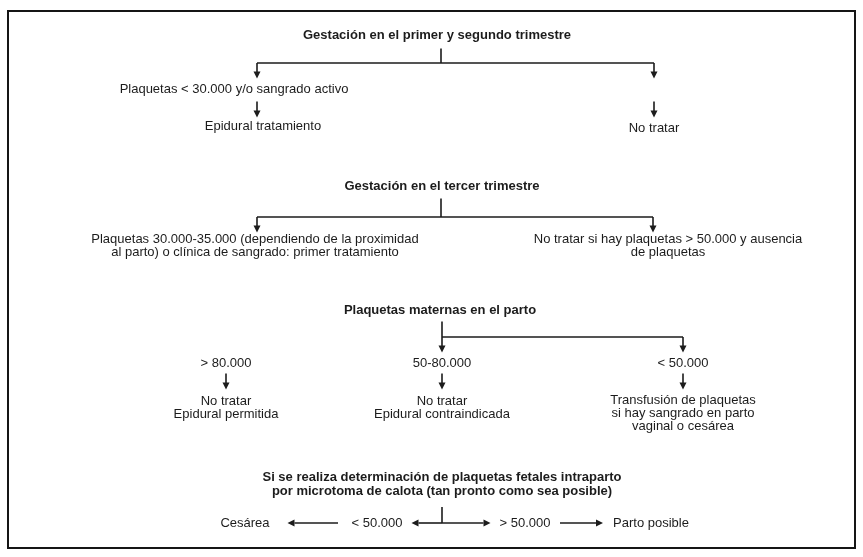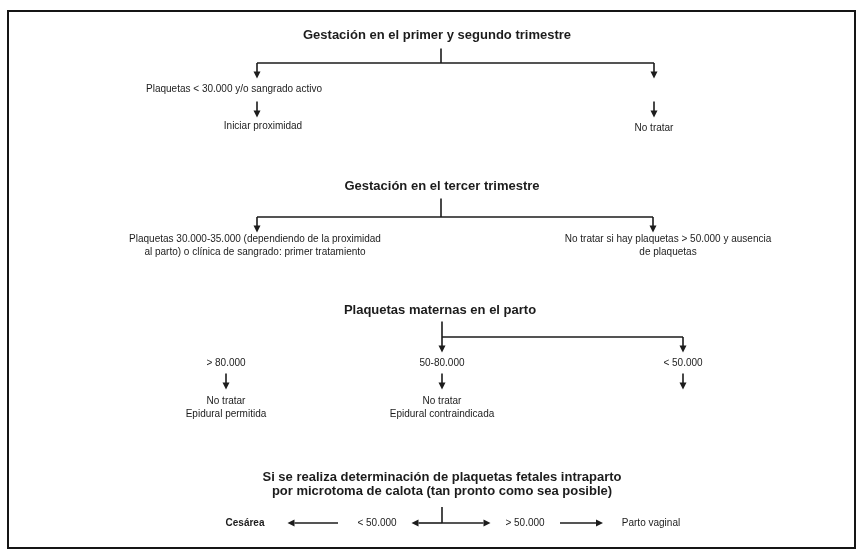--- a/index.html
+++ b/index.html
@@ -26,21 +26,21 @@
     width: 863px; height: 557px;
     pointer-events: none;
   }
   .connectors path { stroke: var(--ink); stroke-width: 1.6; fill: none; }
   .connectors polygon { fill: var(--ink); stroke: none; }
   .node {
     position: absolute;
     transform: translateX(-50%);
     white-space: nowrap;
     text-align: center;
-    font-size: 10px;
+    font-size: 13px;
     line-height: 13px;
   }
   .node .line { white-space: nowrap; }
   .section-title {
     font-weight: bold;
     font-size: 13px;
     line-height: 14px;
   }
 </style>
 </head>
@@ -84,21 +84,21 @@
       <polygon points="483.5,519.5 483.5,526.5 490.5,523"></polygon>
       <path d="M338,523 H294.5"></path>
       <polygon points="294.5,519.5 294.5,526.5 287.5,523"></polygon>
       <path d="M560,523 H596"></path>
       <polygon points="596,519.5 596,526.5 603,523"></polygon>
     </g>
   </svg>
 
   <div class="node section-title" style="left:437px; top:28px;">Gestación en el primer y segundo trimestre</div>
   <div class="node" style="left:234px; top:82px;">Plaquetas &lt; 30.000 y/o sangrado activo</div>
-  <div class="node" style="left:263px; top:119px;">Iniciar proximidad</div>
+  <div class="node" style="left:263px; top:119px;">Epidural tratamiento</div>
   <div class="node" style="left:654px; top:121px;">No tratar</div>
 
   <div class="node section-title" style="left:442px; top:179px;">Gestación en el tercer trimestre</div>
   <div class="node" style="left:255px; top:232px;">
     <div class="line">Plaquetas 30.000-35.000 (dependiendo de la proximidad</div>
     <div class="line">al parto) o clínica de sangrado: primer tratamiento</div>
   </div>
   <div class="node" style="left:654px; top:232px;margin-left:14px;">
     <div class="line">No tratar si hay plaquetas &gt; 50.000 y ausencia</div>
     <div class="line">de plaquetas</div>
@@ -109,22 +109,27 @@
   <div class="node" style="left:442px; top:356px;">50-80.000</div>
   <div class="node" style="left:683px; top:356px;">&lt; 50.000</div>
   <div class="node" style="left:226px; top:394px;">
     <div class="line">No tratar</div>
     <div class="line">Epidural permitida</div>
   </div>
   <div class="node" style="left:442px; top:394px;">
     <div class="line">No tratar</div>
     <div class="line">Epidural contraindicada</div>
   </div>
+  <div class="node" style="left:683px; top:393px;">
+    <div class="line">Transfusión de plaquetas</div>
+    <div class="line">si hay sangrado en parto</div>
+    <div class="line">vaginal o cesárea</div>
+  </div>
 
   <div class="node section-title" style="left:442px; top:470px;">
     <div class="line">Si se realiza determinación de plaquetas fetales intraparto</div>
     <div class="line">por microtoma de calota (tan pronto como sea posible)</div>
   </div>
-  <div class="node" style="left:245px; top:516px;font-weight:bold;">Cesárea</div>
+  <div class="node" style="left:245px; top:516px;">Cesárea</div>
   <div class="node" style="left:377px; top:516px;">&lt; 50.000</div>
   <div class="node" style="left:525px; top:516px;">&gt; 50.000</div>
-  <div class="node" style="left:651px; top:516px;">Parto vaginal</div>
+  <div class="node" style="left:651px; top:516px;">Parto posible</div>
 </div>
 
 </body></html>

